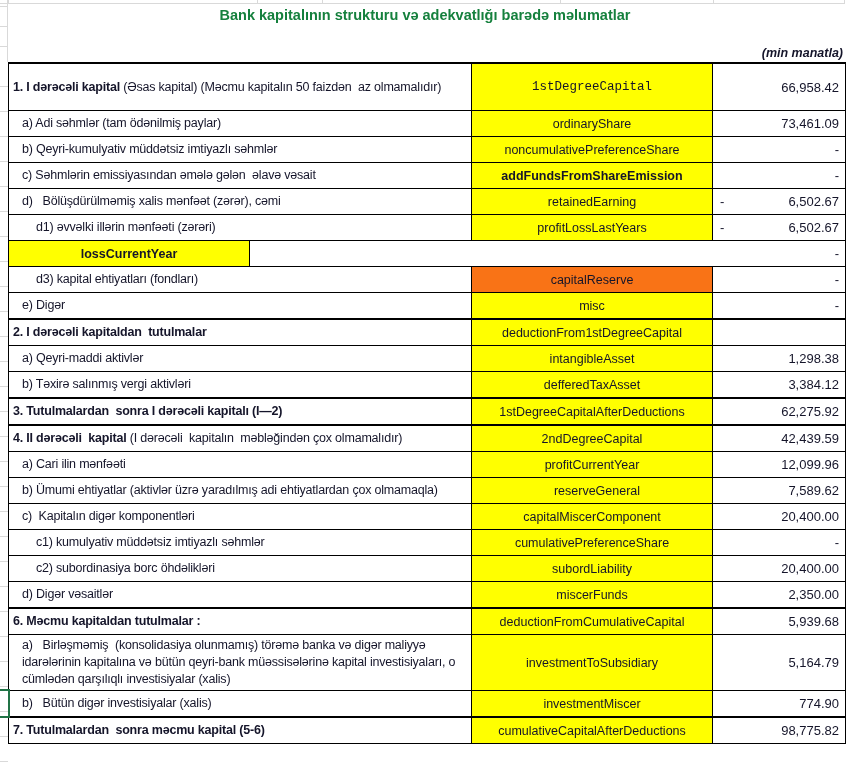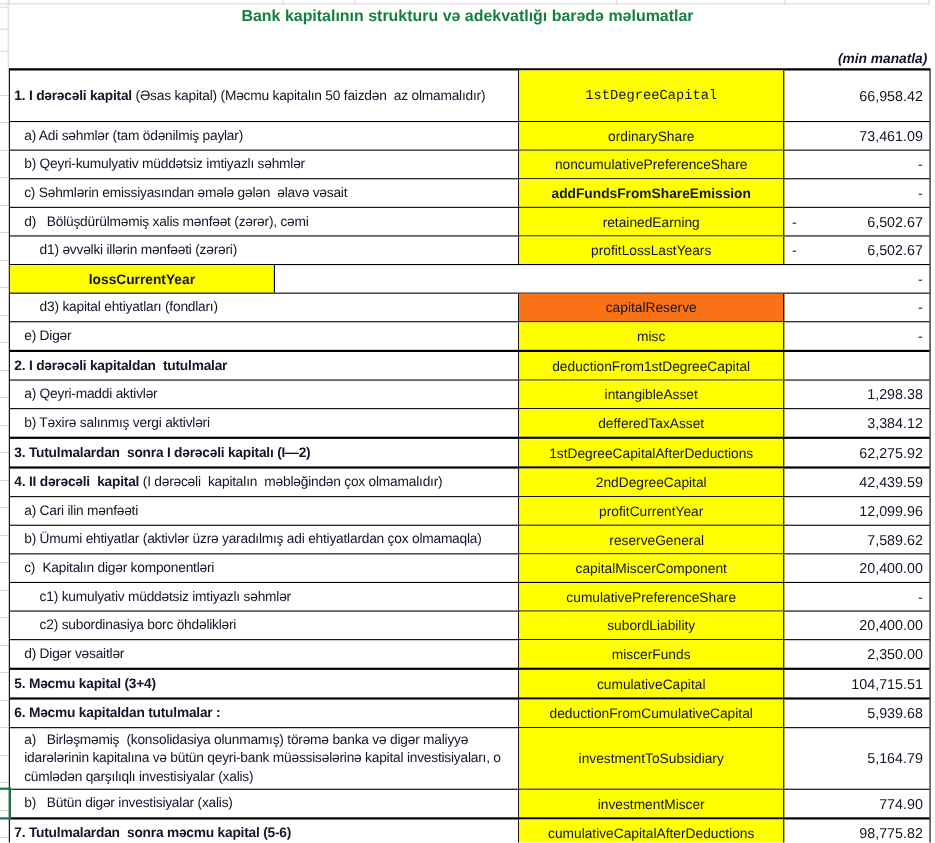--- a/index.html
+++ b/index.html
@@ -307,32 +307,20 @@
     </div>
     <div class="cell cell-code" style="background: rgb(255, 255, 0);">
       <span class="code-text">miscerFunds</span>
     </div>
     <div class="cell cell-value">
 
       <span class="vtext">2,350.00</span>
     </div>
   </div>
 
-  <div class="row section">
-    <div class="cell cell-label lvl0">
-      <span class="label-wrap"><span class="bold">5. Məcmu kapital (3+4)</span></span>
-    </div>
-    <div class="cell cell-code" style="background: rgb(255, 255, 0);">
-      <span class="code-text">cumulativeCapital</span>
-    </div>
-    <div class="cell cell-value">
-
-      <span class="vtext">104,715.51</span>
-    </div>
-  </div>
 
   <div class="row section">
     <div class="cell cell-label lvl0">
       <span class="label-wrap"><span class="bold">6. Məcmu kapitaldan tutulmalar :</span></span>
     </div>
     <div class="cell cell-code" style="background: rgb(255, 255, 0);">
       <span class="code-text">deductionFromCumulativeCapital</span>
     </div>
     <div class="cell cell-value">
 

